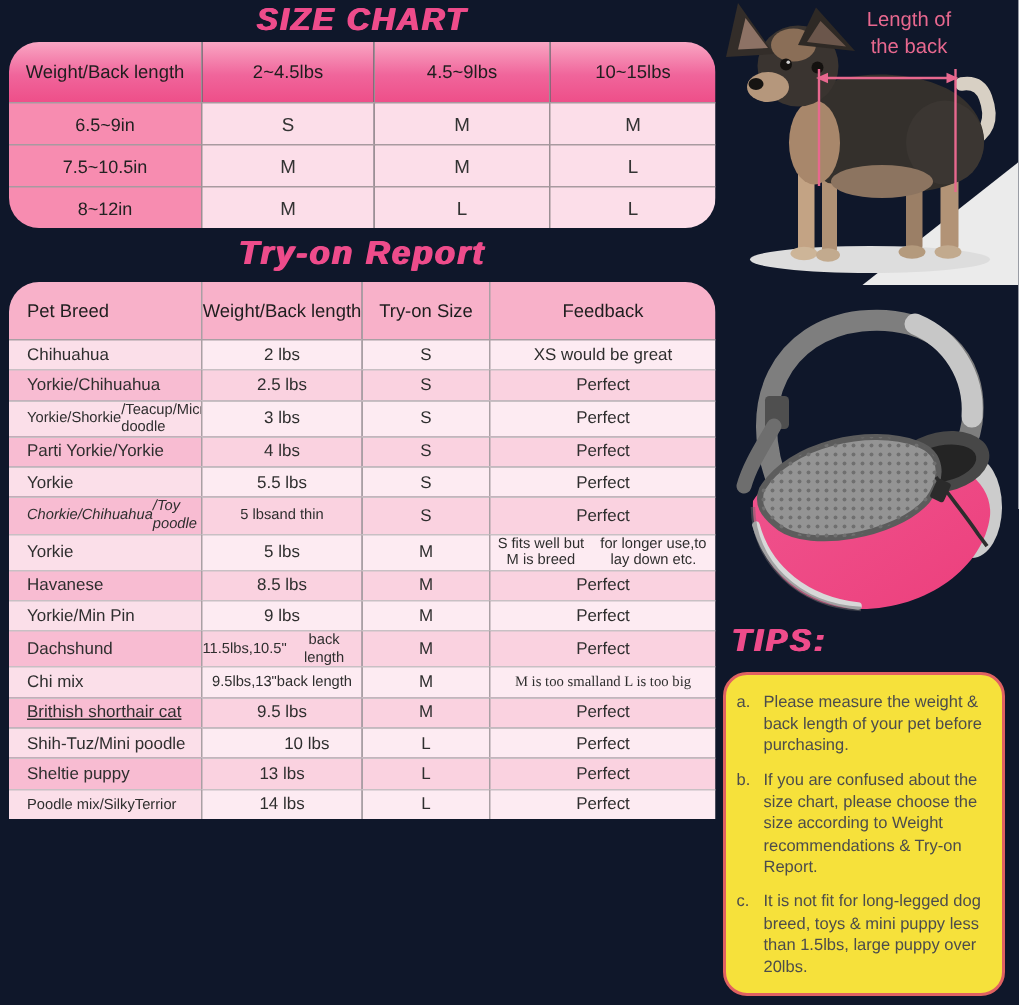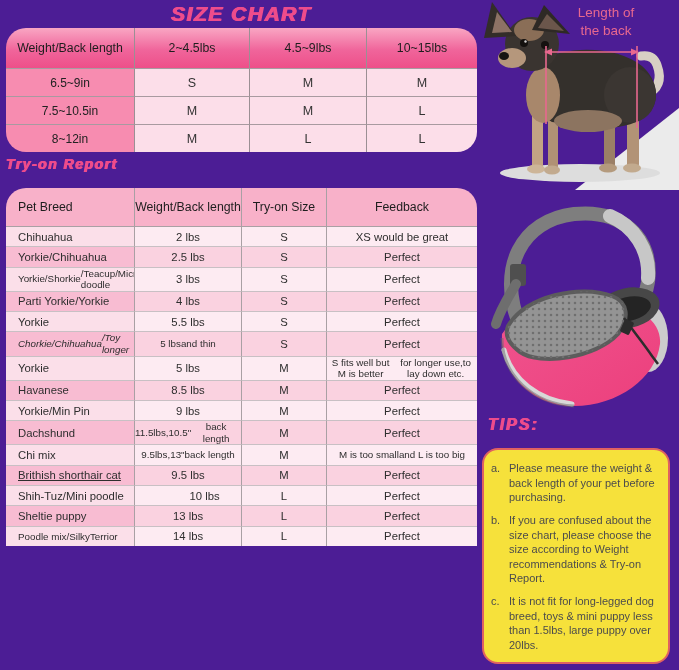--- a/index.html
+++ b/index.html
@@ -1,27 +1,27 @@
 <!DOCTYPE html>
 <html><head>
 <meta charset="utf-8">
 <style>
   html,body{margin:0;padding:0;background:#ffffff;}
   .page{
-    position:relative;width:679px;height:670px;background:#4c1d95;overflow:hidden;
+    position:relative;width:679px;height:670px;background:#0f172a;overflow:hidden;
     font-family:"Liberation Sans","DejaVu Sans",sans-serif;color:#2a2a2a;
   }
   .title{
     position:absolute;font-style:italic;font-weight:bold;color:#ee4c8b;
     letter-spacing:1.5px;
     text-shadow:0.6px 0 0 #ee4c8b,-0.6px 0 0 #ee4c8b;
   }
   .left-col{position:absolute;left:6px;top:0;width:471px;height:670px;}
   .size-title{top:2px;left:0;width:471px;text-align:center;font-size:21px;}
-  .tryon-title{top:156px;left:0;width:471px;text-align:left;font-size:14px;}
+  .tryon-title{top:156px;left:0;width:471px;text-align:center;font-size:22px;}
 
   
   .sizechart{
     position:absolute;left:0;top:28px;width:471px;height:124px;
     display:grid;grid-template-columns:128px 115px 117px 1fr;
     grid-template-rows:40px 28px 28px 28px;
     border-radius:20px;overflow:hidden;
   }
   .sc-h{background:linear-gradient(180deg,#f9a6c3 0%,#f0659b 55%,#ee4f89 100%);
         font-size:12.3px;color:#1e1e1e;}
@@ -47,21 +47,21 @@
   .tcell div{pointer-events:none;}
 
   
   .right-col{position:absolute;left:480px;top:0;width:199px;height:670px;}
   .dog-figure{position:absolute;left:0;top:0;width:199px;height:190px;}
   .annotation{
     position:absolute;left:70px;top:4px;width:112px;text-align:center;
     color:#e8688f;font-size:13.5px;line-height:1.3;white-space:pre-line;
   }
   .bag-figure{position:absolute;left:2px;top:198px;width:191px;height:222px;}
-  .tips-title{top:416px;left:8px;font-size:16px;letter-spacing:2px;}
+  .tips-title{top:416px;left:8px;font-size:21px;letter-spacing:2px;}
   .tips-box{
     position:absolute;left:2px;top:448px;width:188px;box-sizing:border-box;
     background:#f6e13b;border:2px solid #e06161;border-radius:16px;
     padding:11px 7px 9px 7px;
   }
   .tip-item{display:flex;gap:3px;margin-bottom:8px;font-size:11px;line-height:1.33;color:#4c4c4c;}
   .tip-item:last-child{margin-bottom:0;}
   .tip-label{width:15px;flex:none;}
   .tip-text{flex:1;}
 </style>
@@ -115,33 +115,33 @@
         <div class="cell tcell r-dark c0" style="border-top: 1px solid rgb(200, 192, 196);">Parti Yorkie/Yorkie</div>
         <div class="cell tcell r-dark" style="border-left: 1px solid rgb(169, 160, 164); border-top: 1px solid rgb(200, 192, 196);">4 lbs</div>
         <div class="cell tcell r-dark" style="border-left: 1px solid rgb(169, 160, 164); border-top: 1px solid rgb(200, 192, 196);">S</div>
         <div class="cell tcell r-dark" style="border-left: 1px solid rgb(169, 160, 164); border-top: 1px solid rgb(200, 192, 196);">Perfect</div>
         <div class="cell tcell r-light c0" style="border-top: 1px solid rgb(200, 192, 196);">Yorkie</div>
         <div class="cell tcell r-light" style="border-left: 1px solid rgb(169, 160, 164); border-top: 1px solid rgb(200, 192, 196);">5.5 lbs</div>
         <div class="cell tcell r-light" style="border-left: 1px solid rgb(169, 160, 164); border-top: 1px solid rgb(200, 192, 196);">S</div>
         <div class="cell tcell r-light" style="border-left: 1px solid rgb(169, 160, 164); border-top: 1px solid rgb(200, 192, 196);">Perfect</div>
         <div class="cell tcell r-dark c0 multi" style="border-top: 1px solid rgb(200, 192, 196); font-style: italic;">
           <div>Chorkie/Chihuahua</div>
-          <div>/Toy longer</div>
+          <div>/Toy poodle</div>
         </div>
         <div class="cell tcell r-dark multi" style="border-left: 1px solid rgb(169, 160, 164); border-top: 1px solid rgb(200, 192, 196);">
           <div>5 lbs</div>
           <div>and thin</div>
         </div>
         <div class="cell tcell r-dark" style="border-left: 1px solid rgb(169, 160, 164); border-top: 1px solid rgb(200, 192, 196);">S</div>
         <div class="cell tcell r-dark" style="border-left: 1px solid rgb(169, 160, 164); border-top: 1px solid rgb(200, 192, 196);">Perfect</div>
         <div class="cell tcell r-light c0" style="border-top: 1px solid rgb(200, 192, 196);">Yorkie</div>
         <div class="cell tcell r-light" style="border-left: 1px solid rgb(169, 160, 164); border-top: 1px solid rgb(200, 192, 196);">5 lbs</div>
         <div class="cell tcell r-light" style="border-left: 1px solid rgb(169, 160, 164); border-top: 1px solid rgb(200, 192, 196);">M</div>
         <div class="cell tcell r-light multi" style="border-left: 1px solid rgb(169, 160, 164); border-top: 1px solid rgb(200, 192, 196);">
-          <div>S fits well but M is better</div>
+          <div>S fits well but M is breed</div>
           <div>for longer use,to lay down etc.</div>
         </div>
         <div class="cell tcell r-dark c0" style="border-top: 1px solid rgb(200, 192, 196);">Havanese</div>
         <div class="cell tcell r-dark" style="border-left: 1px solid rgb(169, 160, 164); border-top: 1px solid rgb(200, 192, 196);">8.5 lbs</div>
         <div class="cell tcell r-dark" style="border-left: 1px solid rgb(169, 160, 164); border-top: 1px solid rgb(200, 192, 196);">M</div>
         <div class="cell tcell r-dark" style="border-left: 1px solid rgb(169, 160, 164); border-top: 1px solid rgb(200, 192, 196);">Perfect</div>
         <div class="cell tcell r-light c0" style="border-top: 1px solid rgb(200, 192, 196);">Yorkie/Min Pin</div>
         <div class="cell tcell r-light" style="border-left: 1px solid rgb(169, 160, 164); border-top: 1px solid rgb(200, 192, 196);">9 lbs</div>
         <div class="cell tcell r-light" style="border-left: 1px solid rgb(169, 160, 164); border-top: 1px solid rgb(200, 192, 196);">M</div>
         <div class="cell tcell r-light" style="border-left: 1px solid rgb(169, 160, 164); border-top: 1px solid rgb(200, 192, 196);">Perfect</div>
@@ -151,21 +151,21 @@
           <div>back length</div>
         </div>
         <div class="cell tcell r-dark" style="border-left: 1px solid rgb(169, 160, 164); border-top: 1px solid rgb(200, 192, 196);">M</div>
         <div class="cell tcell r-dark" style="border-left: 1px solid rgb(169, 160, 164); border-top: 1px solid rgb(200, 192, 196);">Perfect</div>
         <div class="cell tcell r-light c0" style="border-top: 1px solid rgb(200, 192, 196);">Chi mix</div>
         <div class="cell tcell r-light multi" style="border-left: 1px solid rgb(169, 160, 164); border-top: 1px solid rgb(200, 192, 196);">
           <div>9.5lbs,13"</div>
           <div>back length</div>
         </div>
         <div class="cell tcell r-light" style="border-left: 1px solid rgb(169, 160, 164); border-top: 1px solid rgb(200, 192, 196);">M</div>
-        <div class="cell tcell r-light multi" style="border-left: 1px solid rgb(169, 160, 164); border-top: 1px solid rgb(200, 192, 196);">
+        <div class="cell tcell r-light multi" style="border-left: 1px solid rgb(169, 160, 164); border-top: 1px solid rgb(200, 192, 196); font-family: Liberation Serif, serif;">
           <div>M is too small</div>
           <div>and L is too big</div>
         </div>
         <div class="cell tcell r-dark c0" style="border-top: 1px solid rgb(200, 192, 196); text-decoration: underline;">Brithish shorthair cat</div>
         <div class="cell tcell r-dark" style="border-left: 1px solid rgb(169, 160, 164); border-top: 1px solid rgb(200, 192, 196);">9.5 lbs</div>
         <div class="cell tcell r-dark" style="border-left: 1px solid rgb(169, 160, 164); border-top: 1px solid rgb(200, 192, 196);">M</div>
         <div class="cell tcell r-dark" style="border-left: 1px solid rgb(169, 160, 164); border-top: 1px solid rgb(200, 192, 196);">Perfect</div>
         <div class="cell tcell r-light c0" style="border-top: 1px solid rgb(200, 192, 196);">Shih-Tuz/Mini poodle</div>
         <div class="cell tcell r-light" style="border-left: 1px solid rgb(169, 160, 164); border-top: 1px solid rgb(200, 192, 196); padding-left: 33px;">10 lbs</div>
         <div class="cell tcell r-light" style="border-left: 1px solid rgb(169, 160, 164); border-top: 1px solid rgb(200, 192, 196);">L</div>

